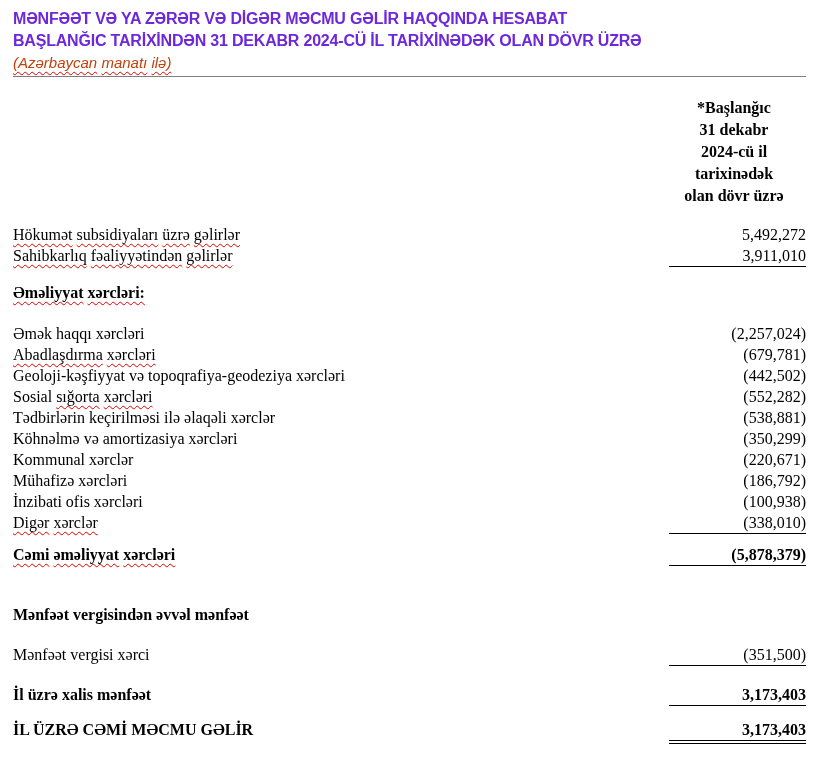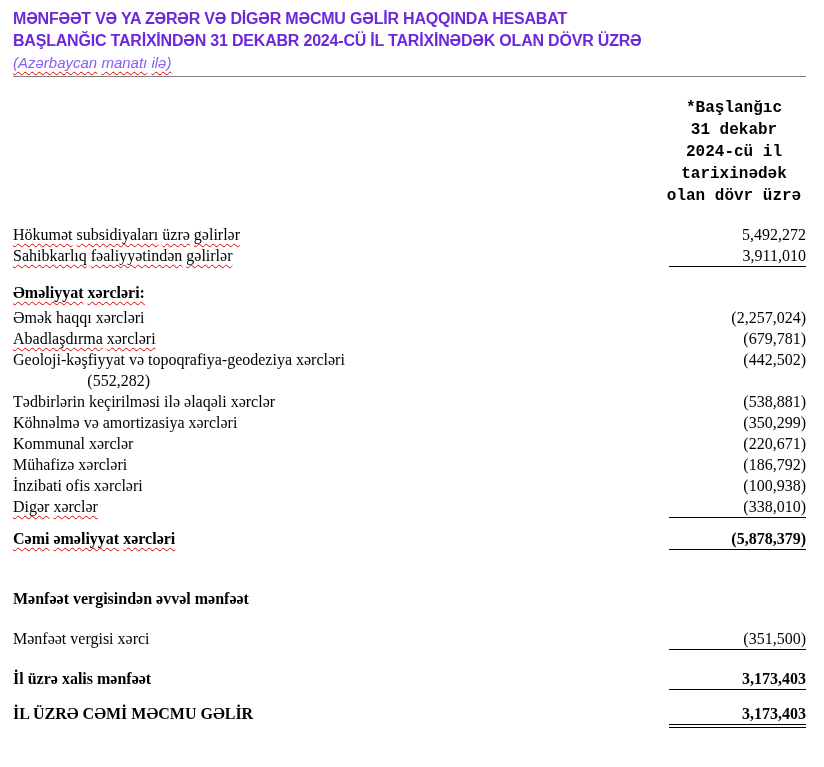--- a/index.html
+++ b/index.html
@@ -21,33 +21,32 @@
     font-size: 16px;
     line-height: 22px;
     letter-spacing: -0.2px;
     color: #6d28d9;
   }
   .subtitle {
     font-family: "Liberation Sans", sans-serif;
     font-style: italic;
     font-size: 15px;
     line-height: 20px;
-    color: #8b5cf6;
+    color: #c2410c;
     margin-top: 1px;
   }
 
   
   .col-header {
     width: 156px;
     margin: 20px -6px 0 auto;
     text-align: center;
     font-weight: bold;
     font-size: 16px;
     line-height: 22px;
-    font-family: Liberation Mono, monospace;
   }
 
   
   .rows { margin-top: 17px; }
   .row {
     display: flex;
     justify-content: space-between;
     align-items: flex-start;
     font-size: 16px;
     line-height: 21px;
@@ -93,33 +92,34 @@
         <div class="value">5,492,272</div>
       </div>
       <div class="row u-single">
         <div class="label"><span class="sq">Sahibkarlıq</span> <span class="sq">fəaliyyətindən</span> <span class="sq">gəlirlər</span></div>
         <div class="value">3,911,010</div>
       </div>
       <div class="row bold" style="margin-top: 15px;">
         <div class="label"><span class="sq">Əməliyyat</span> <span class="sq">xərcləri:</span></div>
         <div class="value"></div>
       </div>
-      <div class="row" style="margin-top: 4px; gap: 36px;">
+      <div class="row" style="margin-top: 20px; gap: 36px;">
         <div class="label">Əmək haqqı xərcləri</div>
         <div class="value">(2,257,024)</div>
       </div>
       <div class="row">
         <div class="label"><span class="sq">Abadlaşdırma</span> <span class="sq">xərcləri</span></div>
         <div class="value">(679,781)</div>
       </div>
       <div class="row">
         <div class="label">Geoloji-kəşfiyyat və topoqrafiya-geodeziya xərcləri</div>
         <div class="value">(442,502)</div>
       </div>
       <div class="row">
+        <div class="label">Sosial <span class="sq">sığorta</span> <span class="sq">xərcləri</span></div>
         <div class="value">(552,282)</div>
       </div>
       <div class="row">
         <div class="label">Tədbirlərin keçirilməsi ilə əlaqəli xərclər</div>
         <div class="value">(538,881)</div>
       </div>
       <div class="row">
         <div class="label">Köhnəlmə və amortizasiya xərcləri</div>
         <div class="value">(350,299)</div>
       </div>

